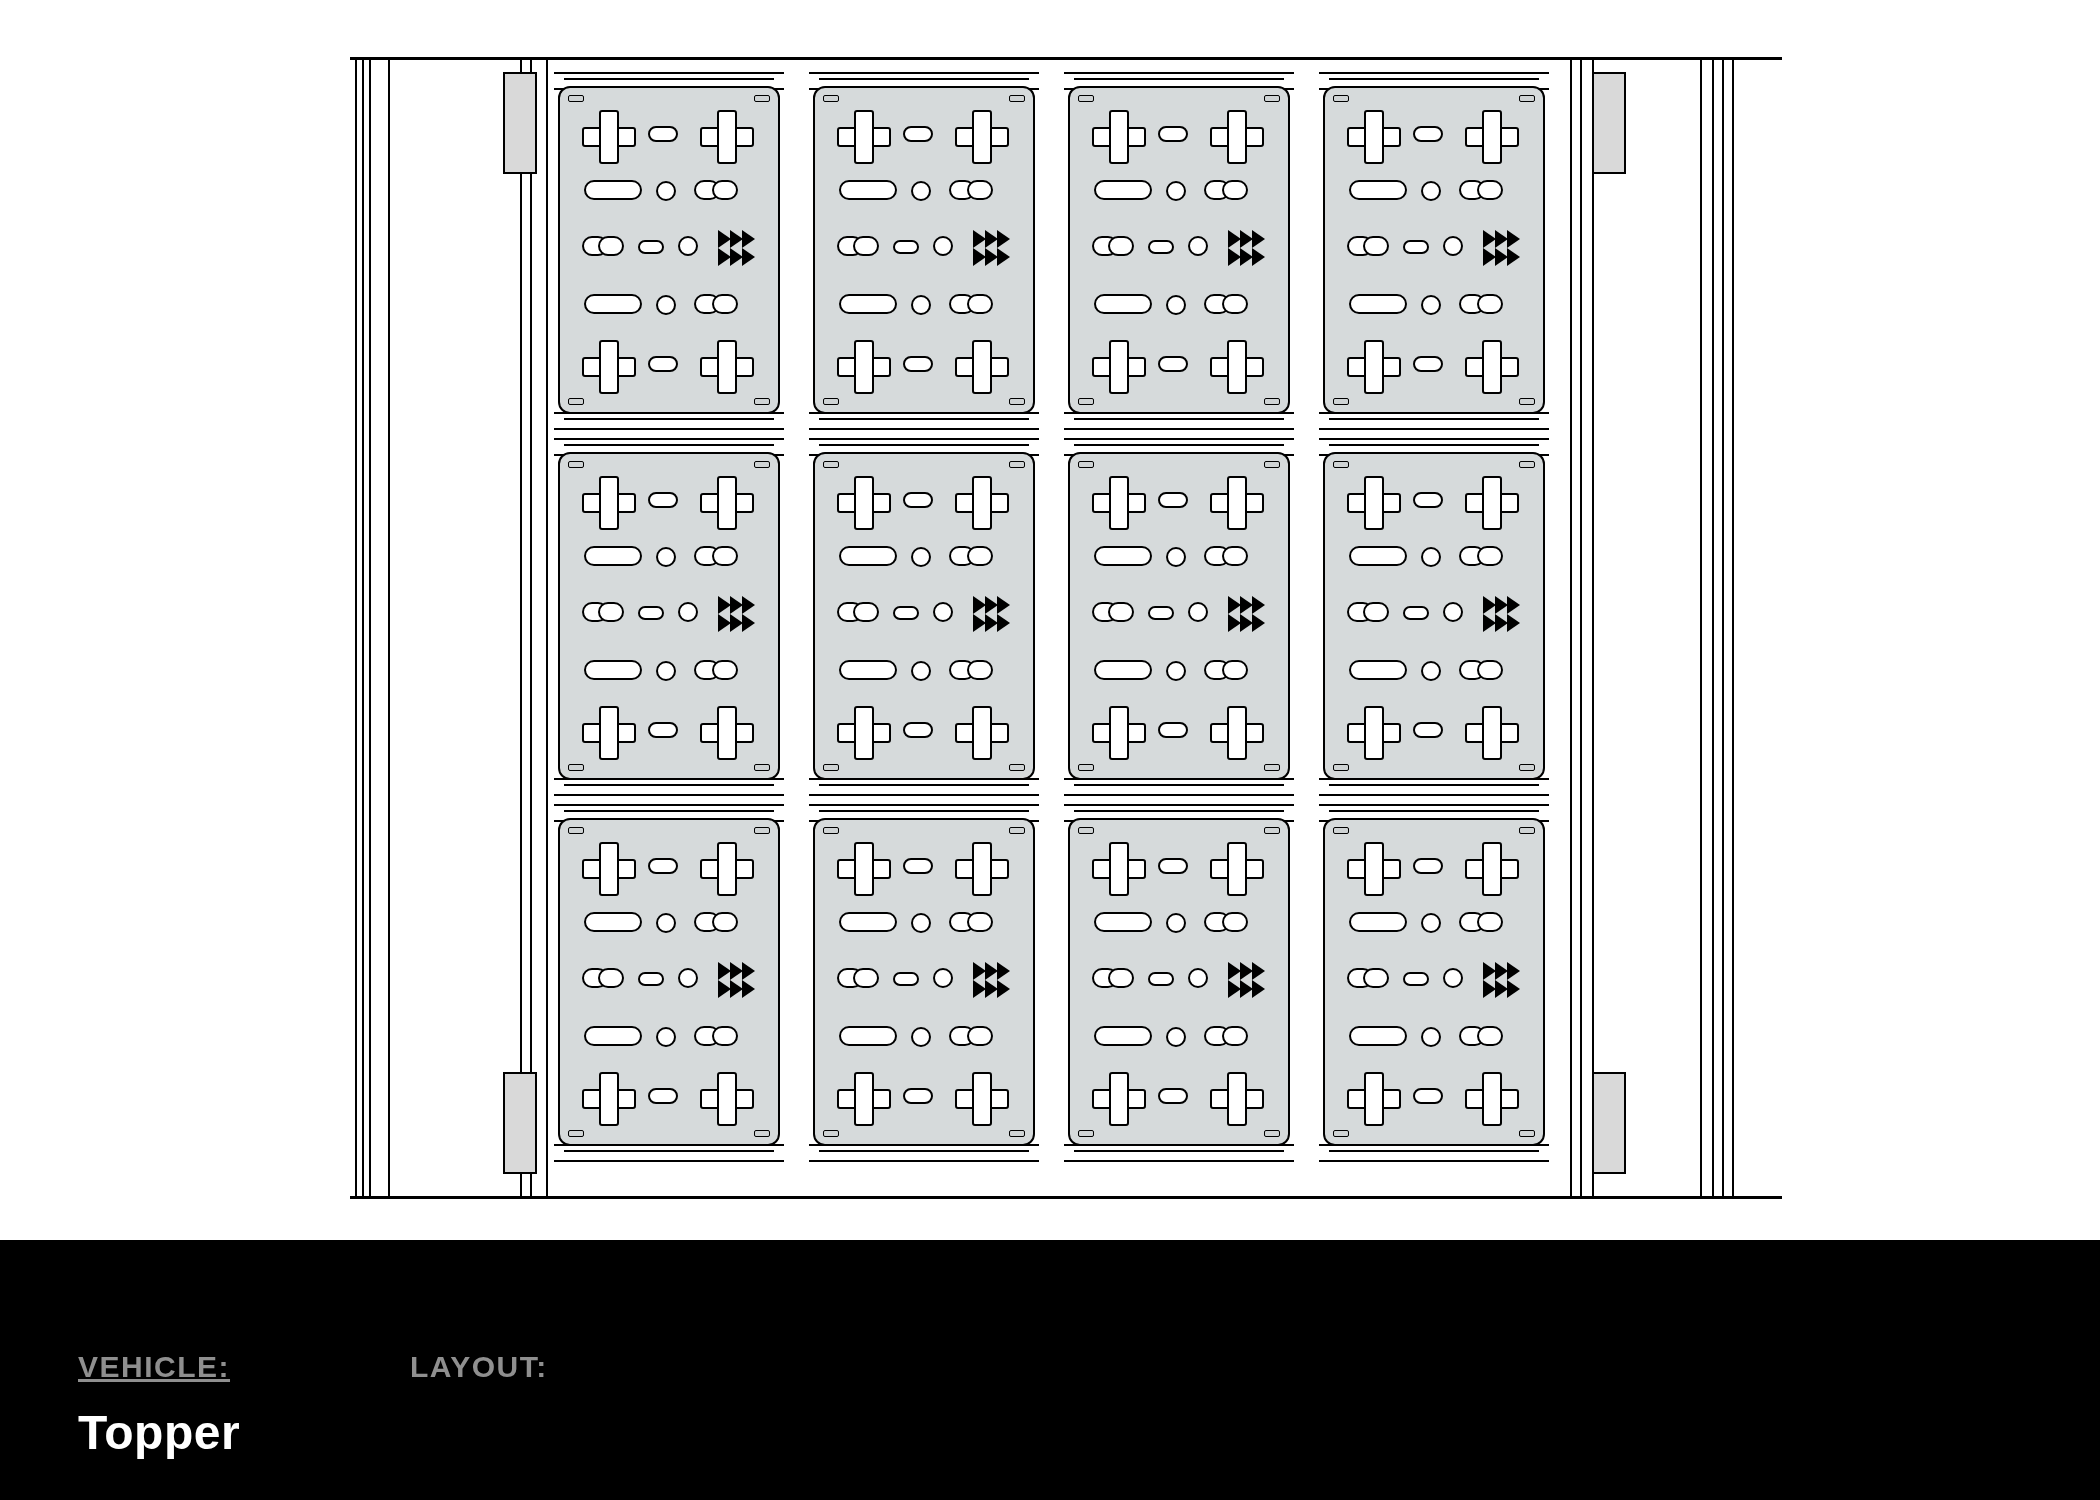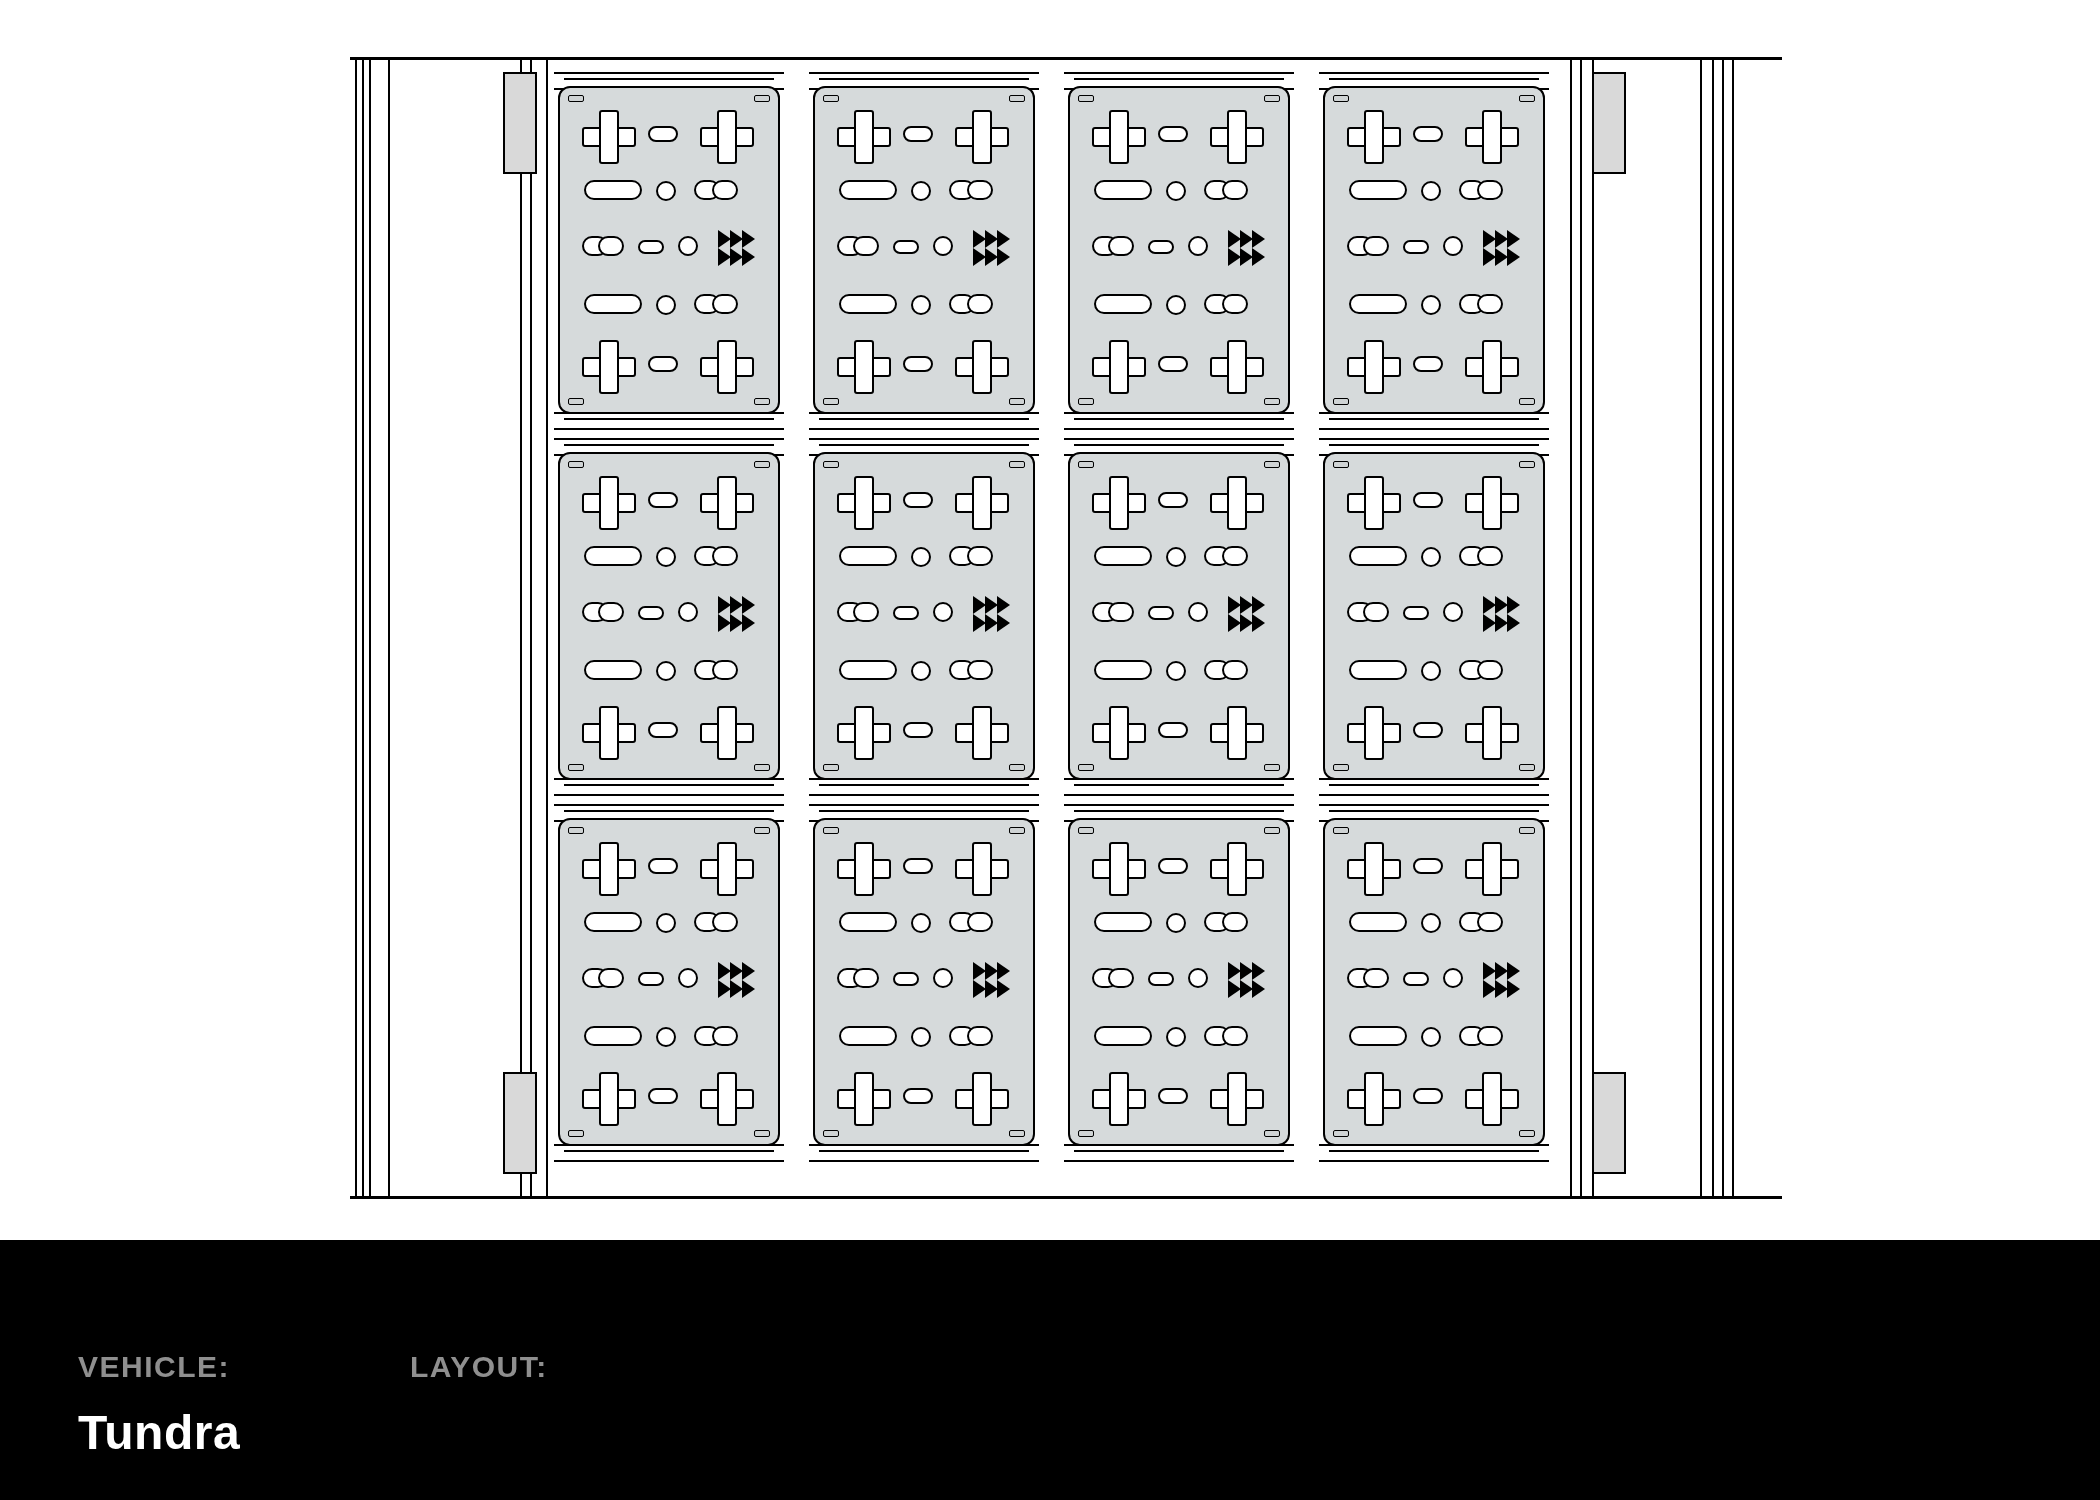--- a/index.html
+++ b/index.html
@@ -827,18 +827,18 @@
           </div>
           <div class="panel-rail bottom">
             <div class="inner"></div>
           </div>
         </div>
       </div>
     </div>
 </div>
 
 <div id="footer">
-  <div class="f-label" style="left:78px; top:110px;">VEHICLE:</div>
-  <div class="f-value" style="left:78px; top:165px;">Tundra</div>
+  <div class="f-label" style="left:78px; top:110px;text-decoration:underline;">VEHICLE:</div>
+  <div class="f-value" style="left:78px; top:165px;">Topper</div>
 
   <div class="f-label" style="left:410px; top:110px;">LAYOUT:</div>
 
 </div>
 
 </body></html>

